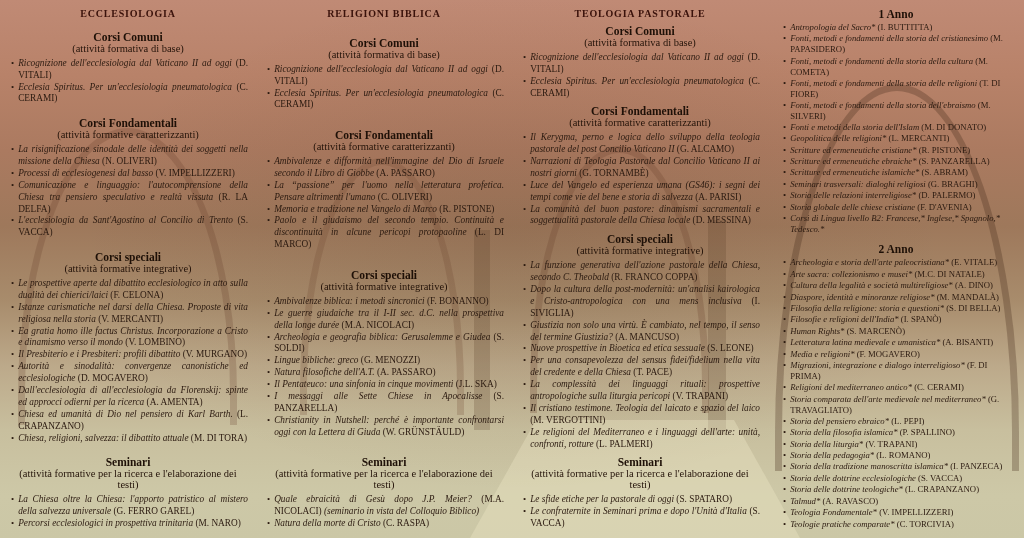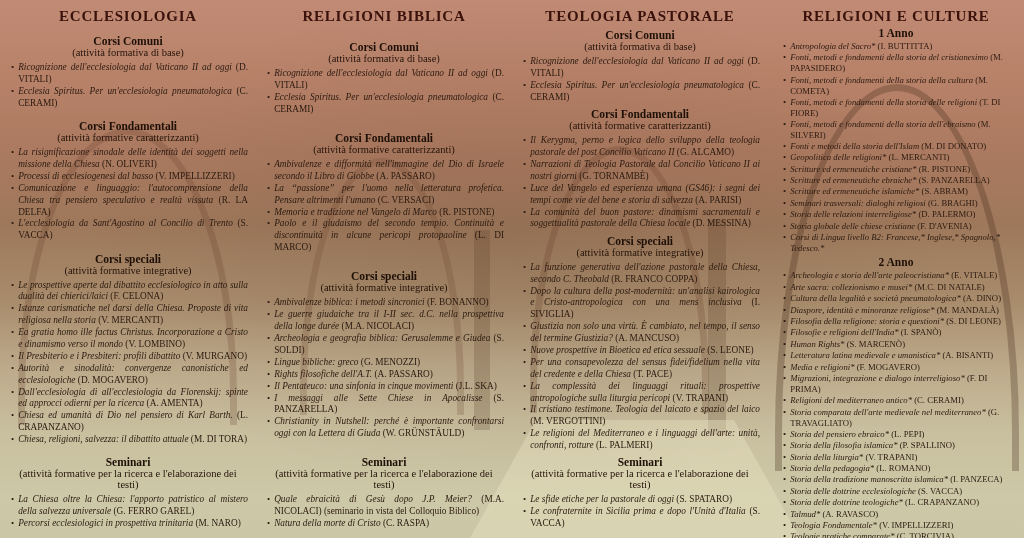--- a/index.html
+++ b/index.html
@@ -28,32 +28,32 @@
         background:rgba(232,226,192,.45);clip-path:polygon(20% 0,80% 0,100% 100%,0 100%);}
   .vign{position:absolute;inset:0;background:radial-gradient(ellipse at 50% 45%,rgba(60,35,20,.10),rgba(60,35,20,0) 60%);}
   
   #columns{position:absolute;inset:0;display:flex;}
   .column{
     width:256px;height:538px;box-sizing:border-box;
     display:flex;flex-direction:column;justify-content:space-between;
     padding:6px 8px 8px 8px;
   }
   .col-title{
-    font-size:15px;font-weight:bold;text-align:center;color:#3a120b;
+    font-size:10px;font-weight:bold;text-align:center;color:#3a120b;
     letter-spacing:.8px;margin:2px 0 0 0;
   }
   .section{margin-top:2px;}
   .sec-heading{font-size:11.5px;font-weight:bold;text-align:center;color:#1e1007;}
   .sec-subheading{font-size:10.5px;text-align:center;color:#241309;margin-bottom:4px;}
   .items{margin-top:2px;}
   .item{display:flex;font-size:9.3px;line-height:1.28;color:#2b1a10;text-align:justify;}
   .bullet{flex:0 0 auto;margin:0 4px 0 3px;font-size:9px;color:#2b1a10;}
   .item .t{font-style:italic;}
   .item .a{font-style:normal;}
-  .item .n{}
+  .item .n{font-style:italic;}
   .col-compact .item{font-size:8.7px;line-height:1.27;text-align:left;}
   .col-compact .bullet{margin-left:7px;}
 </style>
 </head>
 <body>
 
 <div id="poster">
   <div class="bg">
     <div class="arch a1"></div>
     <div class="arch a2"></div>
@@ -175,21 +175,21 @@
         <div class="section">
           <div class="sec-heading">Corsi Fondamentali</div>
           <div class="sec-subheading">(attività formative caratterizzanti)</div>
           <div class="items">
             <div class="item">
               <span class="bullet">•</span>
               <span class="item-text"><span class="t">Ambivalenze e difformità nell'immagine del Dio di Israele secondo il Libro di Giobbe</span> <span class="a">(A. PASSARO)</span></span>
             </div>
             <div class="item">
               <span class="bullet">•</span>
-              <span class="item-text"><span class="t">La “passione” per l'uomo nella letteratura profetica. Pensare altrimenti l'umano</span> <span class="a">(C. VERSACI)</span></span>
+              <span class="item-text"><span class="t">La “passione” per l'uomo nella letteratura profetica. Pensare altrimenti l'umano</span> <span class="a">(C. OLIVERI)</span></span>
             </div>
             <div class="item">
               <span class="bullet">•</span>
               <span class="item-text"><span class="t">Memoria e tradizione nel Vangelo di Marco</span> <span class="a">(R. PISTONE)</span></span>
             </div>
             <div class="item">
               <span class="bullet">•</span>
               <span class="item-text"><span class="t">Paolo e il giudaismo del secondo tempio. Continuità e discontinuità in alcune pericopi protopaoline</span> <span class="a">(L. DI MARCO)</span></span>
             </div>
           </div>
@@ -209,21 +209,21 @@
             <div class="item">
               <span class="bullet">•</span>
               <span class="item-text"><span class="t">Archeologia e geografia biblica: Gerusalemme e Giudea</span> <span class="a">(S. SOLDI)</span></span>
             </div>
             <div class="item">
               <span class="bullet">•</span>
               <span class="item-text"><span class="t">Lingue bibliche: greco</span> <span class="a">(G. MENOZZI)</span></span>
             </div>
             <div class="item">
               <span class="bullet">•</span>
-              <span class="item-text"><span class="t">Rights filosofiche dell'A.T.</span> <span class="a">(A. PASSARO)</span></span>
+              <span class="item-text"><span class="t">Natura filosofiche dell'A.T.</span> <span class="a">(A. PASSARO)</span></span>
             </div>
             <div class="item">
               <span class="bullet">•</span>
               <span class="item-text"><span class="t">Il Pentateuco: una sinfonia in cinque movimenti</span> <span class="a">(J.L. SKA)</span></span>
             </div>
             <div class="item">
               <span class="bullet">•</span>
               <span class="item-text"><span class="t">I messaggi alle Sette Chiese in Apocalisse</span> <span class="a">(S. PANZARELLA)</span></span>
             </div>
             <div class="item">
@@ -326,27 +326,26 @@
         <div class="section">
           <div class="sec-heading">Seminari</div>
           <div class="sec-subheading">(attività formative per la ricerca e l'elaborazione dei testi)</div>
           <div class="items">
             <div class="item">
               <span class="bullet">•</span>
               <span class="item-text"><span class="t">Le sfide etiche per la pastorale di oggi</span> <span class="a">(S. SPATARO)</span></span>
             </div>
             <div class="item">
               <span class="bullet">•</span>
-              <span class="item-text"><span class="t">Le confraternite in Sicilia prima e dopo l'Unità d'Italia</span> <span class="a">(S. VACCA)</span></span>
+              <span class="item-text"><span class="t">Le confraternite in Seminari prima e dopo l'Unità d'Italia</span> <span class="a">(S. VACCA)</span></span>
             </div>
           </div>
         </div>
       </div>
       <div class="column col-compact">
-        <div class="col-title">RELIGIONI E CULTURE</div>
         <div class="section">
           <div class="sec-heading">1 Anno</div>
           <div class="items">
             <div class="item">
               <span class="bullet">•</span>
               <span class="item-text"><span class="t">Antropologia del Sacro*</span> <span class="a">(I. BUTTITTA)</span></span>
             </div>
             <div class="item">
               <span class="bullet">•</span>
               <span class="item-text"><span class="t">Fonti, metodi e fondamenti della storia del cristianesimo</span> <span class="a">(M. PAPASIDERO)</span></span>
@@ -407,29 +406,29 @@
             <div class="item">
               <span class="bullet">•</span>
               <span class="item-text"><span class="t">Archeologia e storia dell'arte paleocristiana*</span> <span class="a">(E. VITALE)</span></span>
             </div>
             <div class="item">
               <span class="bullet">•</span>
               <span class="item-text"><span class="t">Arte sacra: collezionismo e musei*</span> <span class="a">(M.C. DI NATALE)</span></span>
             </div>
             <div class="item">
               <span class="bullet">•</span>
-              <span class="item-text"><span class="t">Cultura della legalità e società pneumatologica*</span> <span class="a">(A. DINO)</span></span>
+              <span class="item-text"><span class="t">Cultura della legalità e società multireligiose*</span> <span class="a">(A. DINO)</span></span>
             </div>
             <div class="item">
               <span class="bullet">•</span>
               <span class="item-text"><span class="t">Diaspore, identità e minoranze religiose*</span> <span class="a">(M. MANDALÀ)</span></span>
             </div>
             <div class="item">
               <span class="bullet">•</span>
-              <span class="item-text"><span class="t">Filosofia della religione: storia e questioni*</span> <span class="a">(S. DI LEONE)</span></span>
+              <span class="item-text"><span class="t">Filosofia della religione: storia e questioni*</span> <span class="a">(S. DI BELLA)</span></span>
             </div>
             <div class="item">
               <span class="bullet">•</span>
               <span class="item-text"><span class="t">Filosofie e religioni dell'India*</span> <span class="a">(I. SPANÒ)</span></span>
             </div>
             <div class="item">
               <span class="bullet">•</span>
               <span class="item-text"><span class="t">Human Rights*</span> <span class="a">(S. MARCENÒ)</span></span>
             </div>
             <div class="item">

